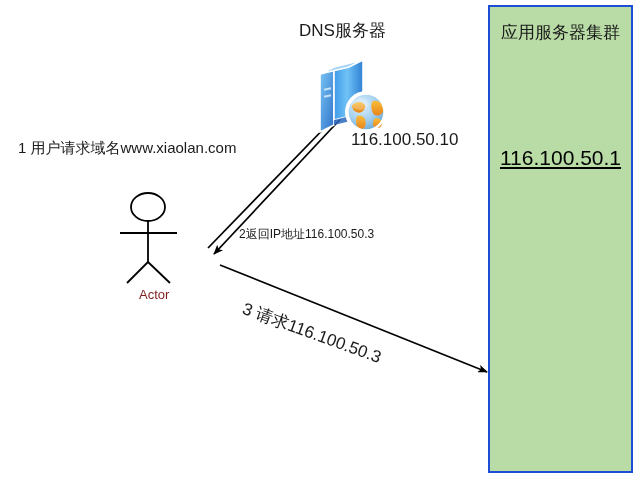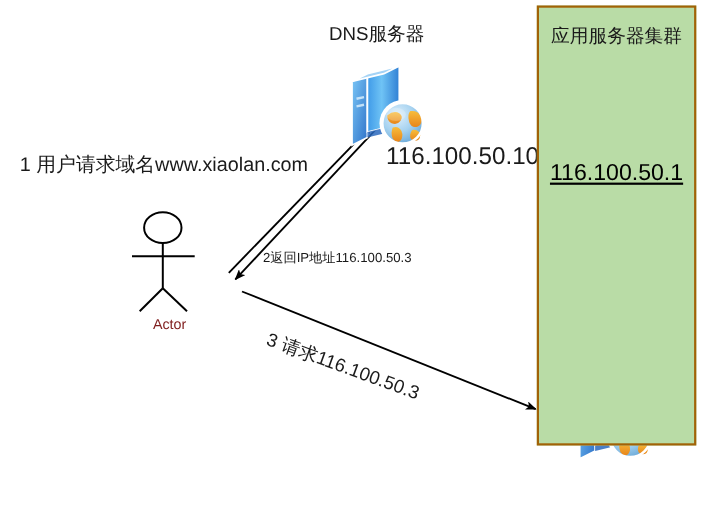--- a/index.html
+++ b/index.html
@@ -30,53 +30,53 @@
     line-height: 1;
   }
   .dns-title {
     left: 299px;
     top: 22px;
     font-size: 17px;
   }
   .dns-ip {
     left: 351px;
     top: 131px;
-    font-size: 22px;
+    font-size: 17px;
   }
   .actor-label {
     left: 139px;
     top: 288px;
     font-size: 13px;
     color: #7f1d1d;
   }
   .step1 {
     left: 18px;
     top: 140px;
-    font-size: 18px;
+    font-size: 15px;
   }
   .step2 {
     left: 239px;
     top: 228px;
     font-size: 12px;
   }
   .step3 {
     left: 246px;
     top: 300px;
     font-size: 17px;
     transform: rotate(20deg);
     transform-origin: left top;
   }
   .cluster-panel {
     position: absolute;
     left: 488px;
     top: 5px;
     width: 145px;
-    height: 400px;
+    height: 468px;
     background: #b9dca6;
-    border: 2px solid #a16207;
+    border: 2px solid #1d4ed8;
     box-sizing: border-box;
   }
   .cluster-title {
     position: absolute;
     left: 0;
     top: 14px;
     width: 100%;
     text-align: center;
     font-size: 17px;
     color: #1a1a1a;

